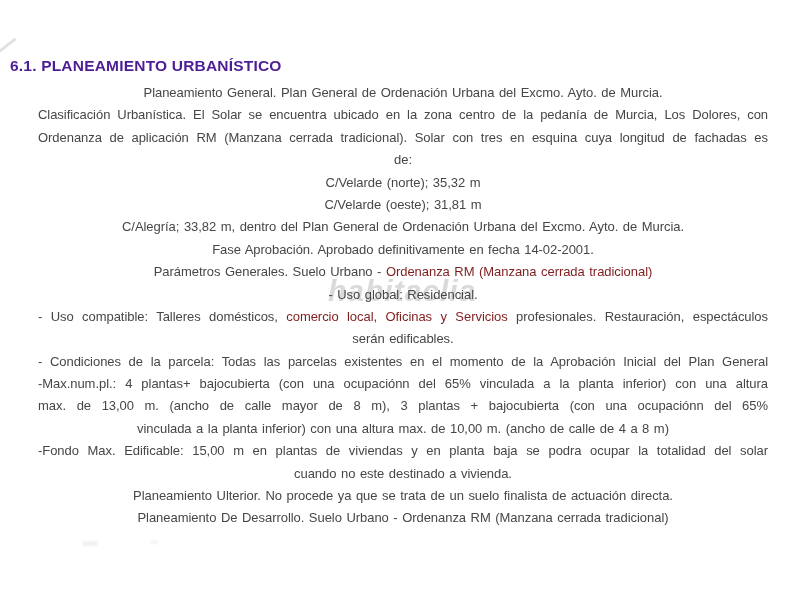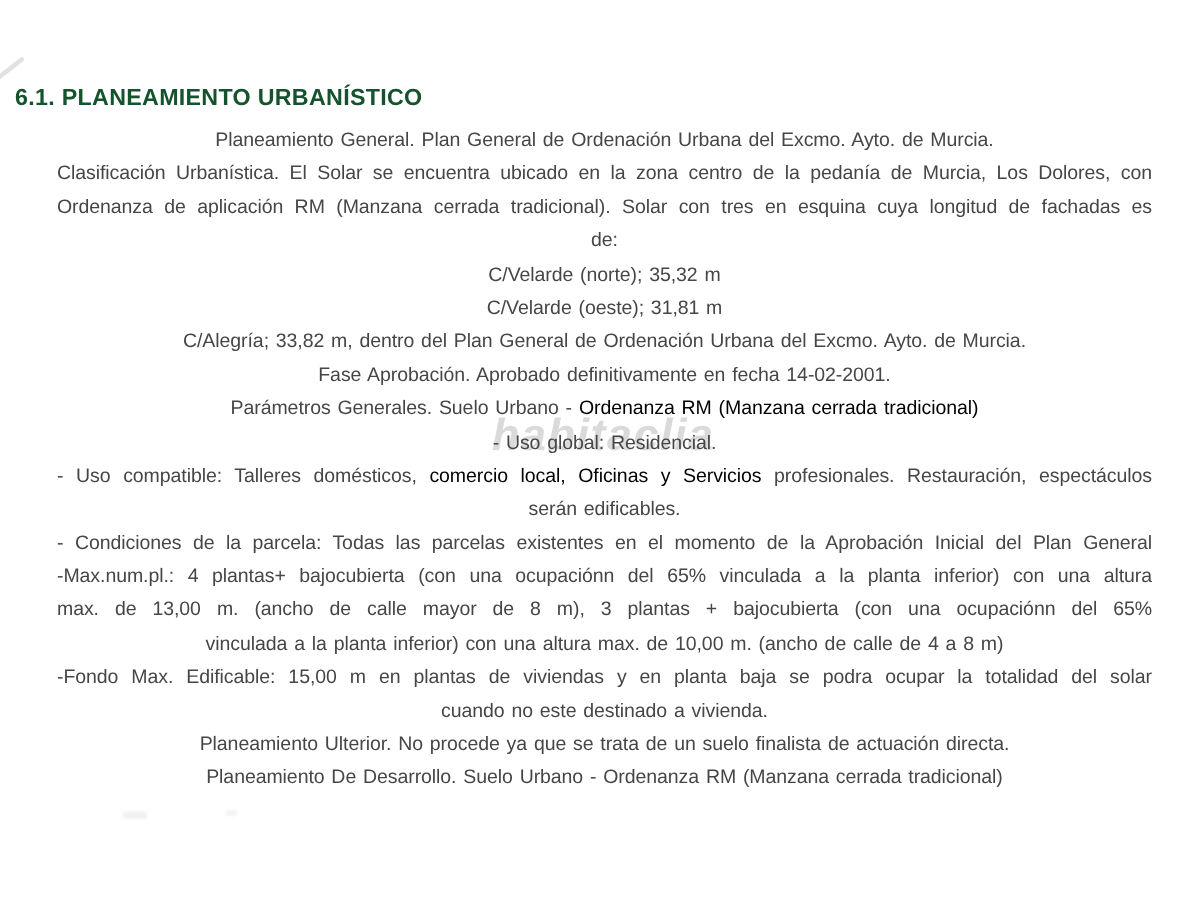--- a/index.html
+++ b/index.html
@@ -22,41 +22,41 @@
     left: 10px;
     width: 768px;
     z-index: 2;
   }
   .section-heading {
     margin: 0 0 5px 0;
     font-size: 15.5px;
     font-weight: bold;
     letter-spacing: 0.2px;
     line-height: 23px;
-    color: #14532d;
+    color: #4c1d95;
   }
   .lines {
     margin-left: 28px;
     width: 730px;
     font-size: 13px;
     letter-spacing: -0.05px;
   }
   .line {
     height: 22.4px;
     line-height: 22.4px;
     overflow: hidden;
     text-align: center;
     word-spacing: 1px;
   }
   .line.just {
     text-align: justify;
     text-align-last: justify;
   }
   .seg.faded {
-    color: #000000;
+    color: #7f1d1d;
   }
   .watermark {
     position: absolute;
     left: 328px;
     top: 274px;
     z-index: 1;
     font-size: 30px;
     font-weight: bold;
     letter-spacing: 1px;
     color: rgba(205, 205, 205, 0.75);

